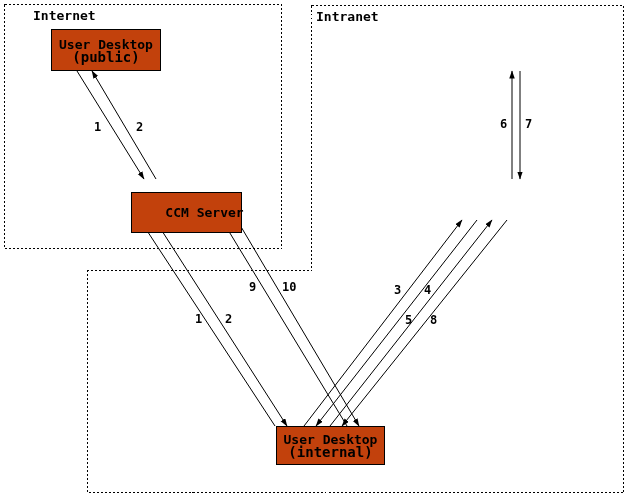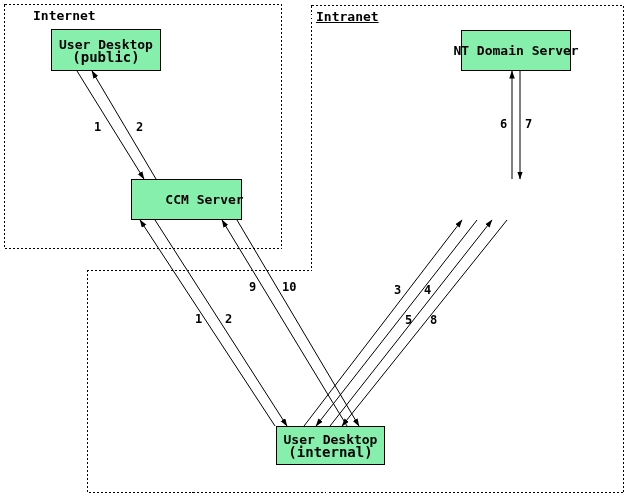--- a/index.html
+++ b/index.html
@@ -17,21 +17,21 @@
     position: absolute;
     font-size: 13px;
     font-weight: bold;
     line-height: 13px;
     white-space: nowrap;
   }
   .node {
     position: absolute;
     box-sizing: border-box;
     border: 1px solid #000000;
-    background: #86efac;
+    background: #c2410c;
     display: flex;
     flex-direction: column;
     align-items: center;
     justify-content: center;
     text-align: center;
   }
   .node .title {
     font-size: 13px;
     font-weight: bold;
     line-height: 14px;
@@ -79,32 +79,29 @@
     <line x1="477" y1="220" x2="316" y2="426" stroke="#000000" stroke-width="1" marker-end="url(#arrowhead)"></line>
 
     <line x1="330" y1="426" x2="492" y2="220" stroke="#000000" stroke-width="1" marker-end="url(#arrowhead)"></line>
     <line x1="507" y1="220" x2="342" y2="426" stroke="#000000" stroke-width="1" marker-end="url(#arrowhead)"></line>
 
     <line x1="512" y1="179" x2="512" y2="71" stroke="#000000" stroke-width="1" marker-end="url(#arrowhead)"></line>
     <line x1="520" y1="71" x2="520" y2="179" stroke="#000000" stroke-width="1" marker-end="url(#arrowhead)"></line>
   </svg>
 
   <div class="region-label" style="left:10px; top:9px;margin-left:23px;">Internet</div>
-  <div class="region-label" style="left:316px; top:10px;text-decoration:underline;">Intranet</div>
+  <div class="region-label" style="left:316px; top:10px;">Intranet</div>
 
   <div class="node" style="left:51px; top:29px; width:110px; height:42px;">
     <div class="title">User Desktop</div>
     <div class="subtitle">(public)</div>
   </div>
 
-  <div class="node" style="left:461px; top:30px; width:110px; height:41px;">
-    <div class="title">NT Domain Server</div>
-  </div>
 
-  <div class="node" style="left:131px; top:179px; width:111px; height:41px;padding-left:36px;">
+  <div class="node" style="left:131px; top:192px; width:111px; height:41px;padding-left:36px;">
     <div class="title">CCM Server</div>
   </div>
 
 
   <div class="node" style="left:276px; top:426px; width:109px; height:39px;">
     <div class="title">User Desktop</div>
     <div class="subtitle">(internal)</div>
   </div>
 
   <div class="edge-label" style="left:94px;  top:121px;">1</div>

